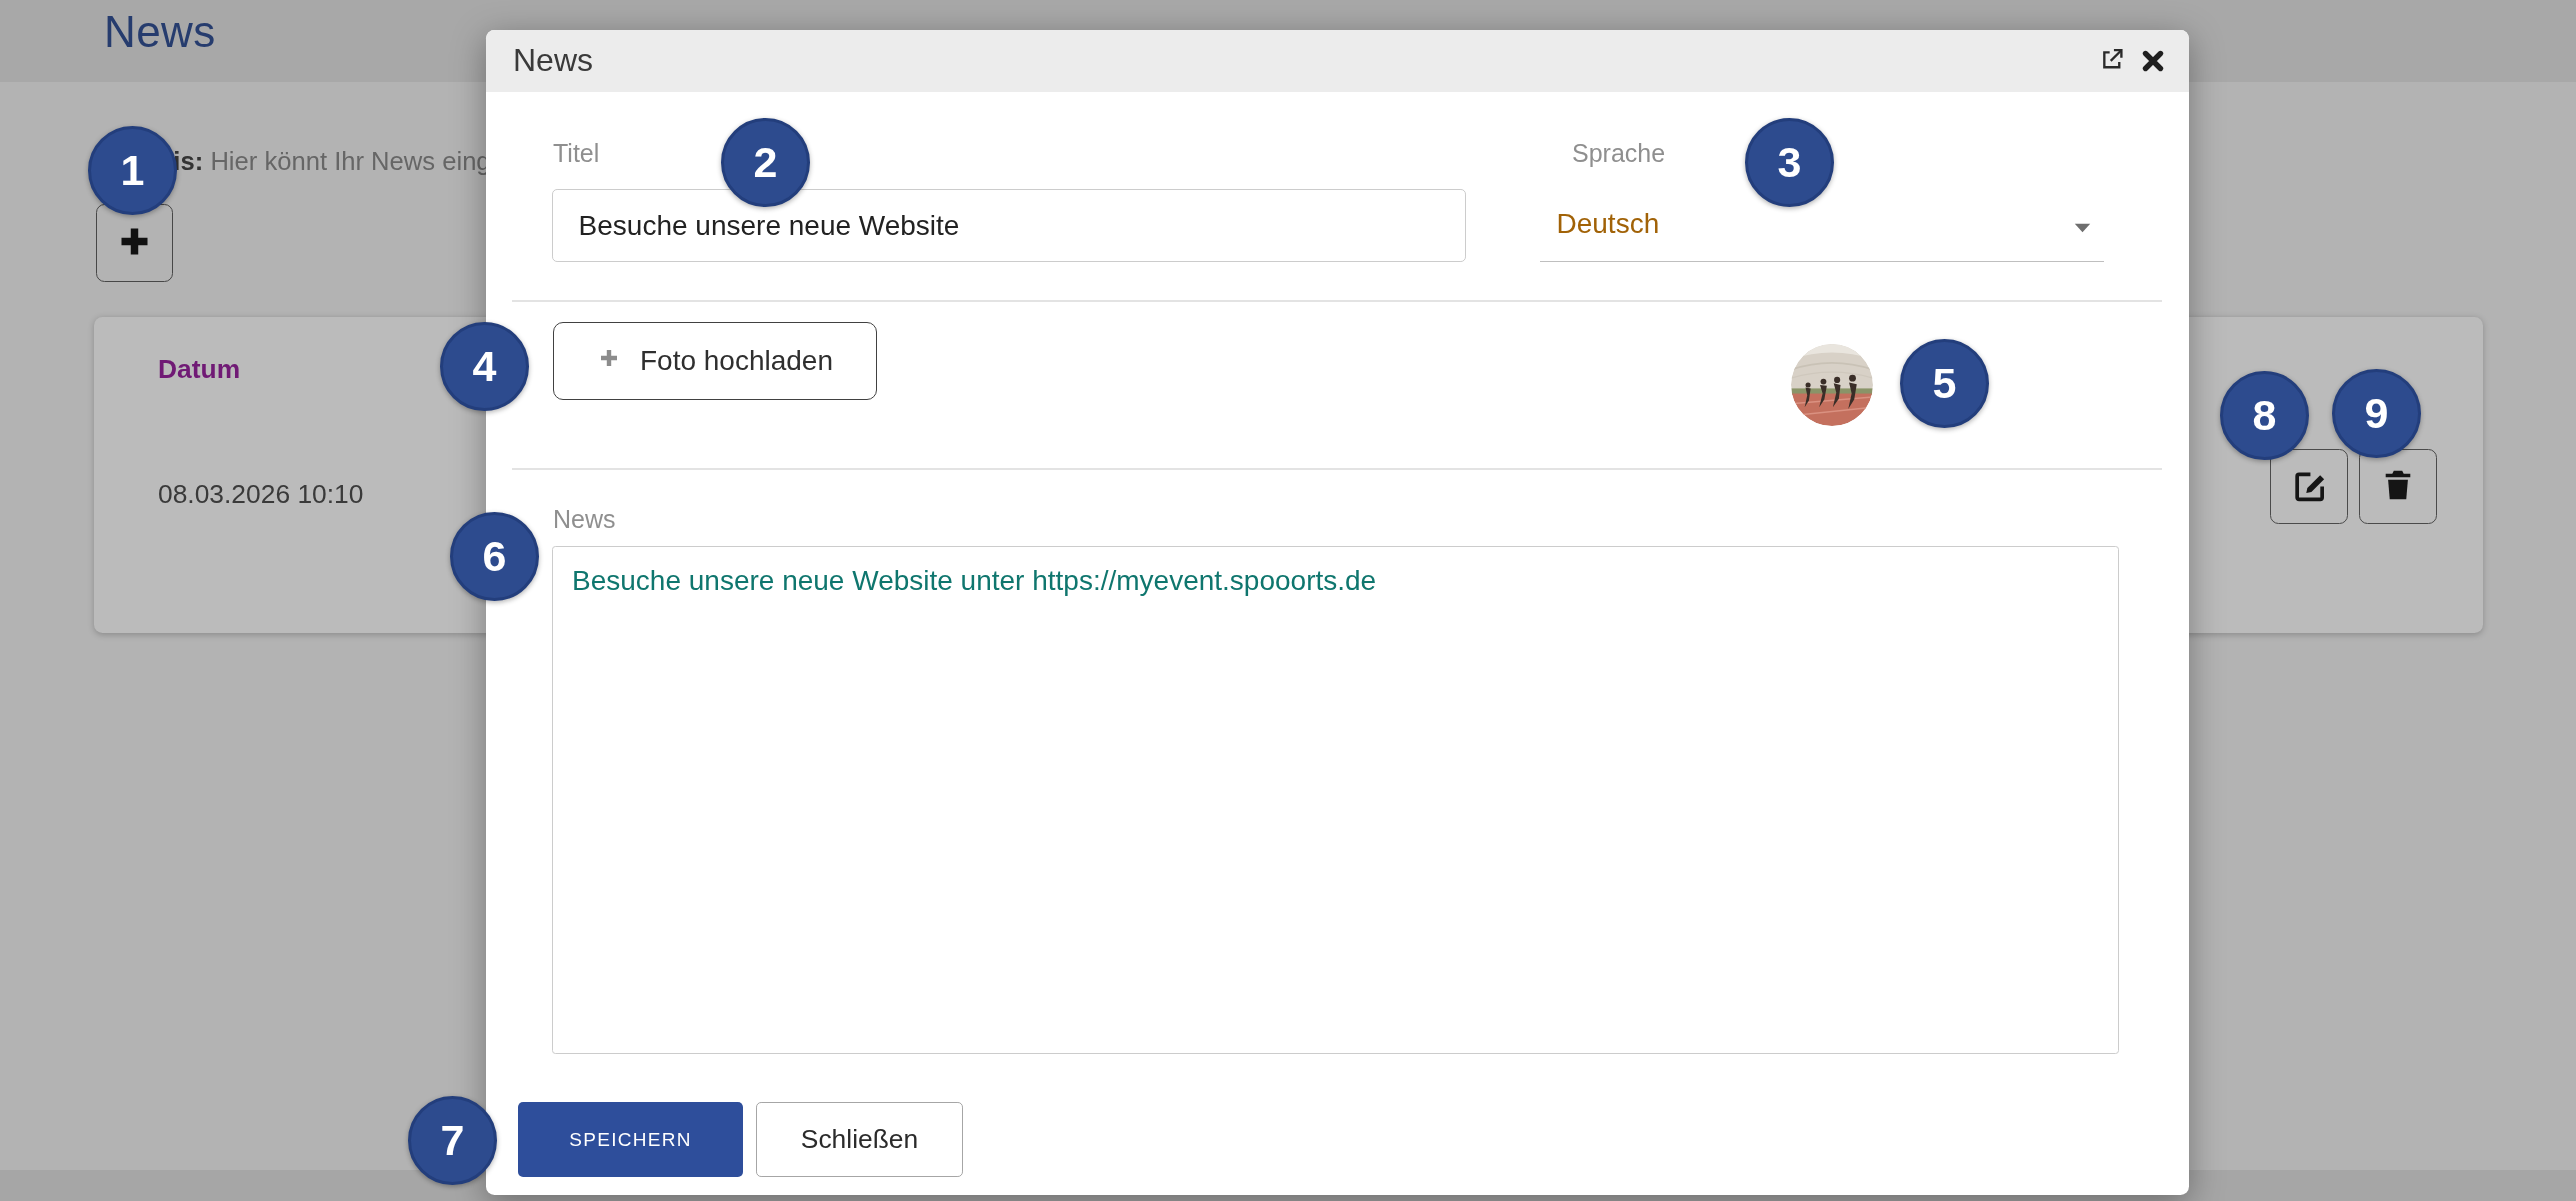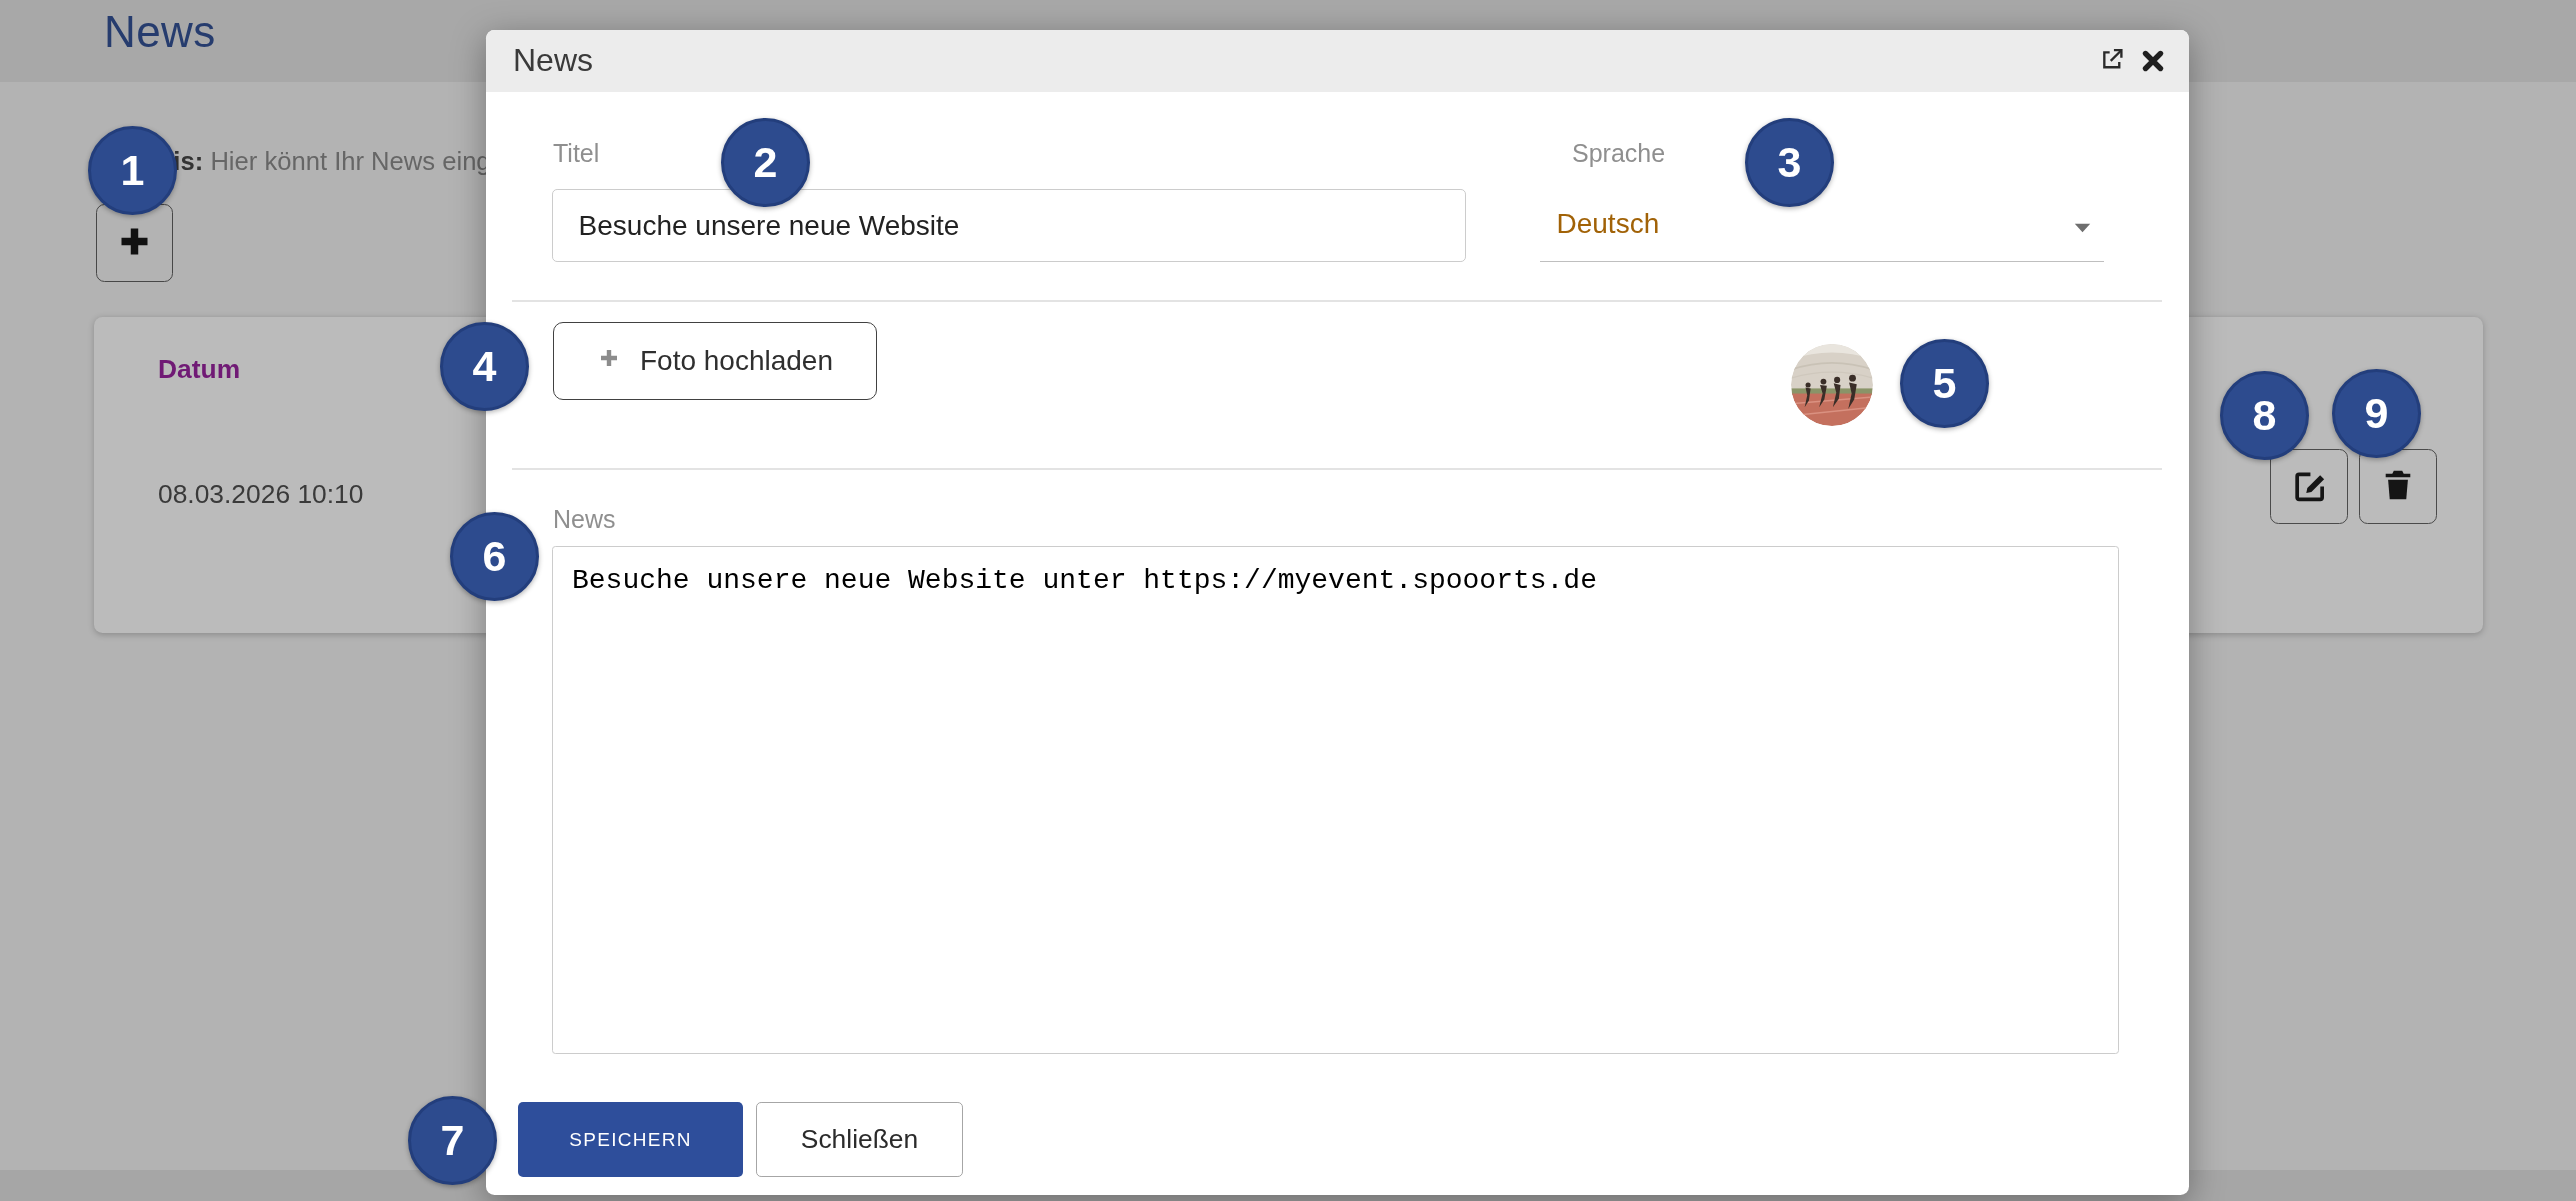--- a/index.html
+++ b/index.html
@@ -43,21 +43,21 @@
   .divider{position:absolute;left:25.6px;width:1650px;height:1.7px;background:#e3e3e3;}
   .div1{top:270px;}
   .div2{top:438px;}
 
   .photo-btn{position:absolute;left:67px;top:292px;width:324px;height:78px;box-sizing:border-box;border:1.7px solid #414141;
     border-radius:10px;background:#fff;display:flex;align-items:center;justify-content:center;gap:19px;cursor:pointer;}
   .photo-btn span{font-size:28px;color:#2f2f2f;}
   .avatar{position:absolute;left:1305px;top:314px;width:82px;height:82px;border-radius:50%;overflow:hidden;cursor:pointer;}
 
   .news-area{position:absolute;left:66px;top:516px;width:1567px;height:508px;box-sizing:border-box;border:1.7px solid #cccccc;
-    border-radius:3.4px;padding:15.3px 19px;font-size:28px;color:#000000;font-family:Liberation Mono, monospace;
+    border-radius:3.4px;padding:15.3px 19px;font-size:28px;color:#0f766e;font-family:Liberation Sans, sans-serif;
     resize:none;outline:none;line-height:1.35;}
 
   .btn{position:absolute;top:1072px;height:75px;box-sizing:border-box;border-radius:5.1px;font-size:19px;cursor:pointer;
     display:flex;align-items:center;justify-content:center;font-family:inherit;}
   .btn.save{left:32px;width:225px;background:#2e4e9b;color:#fff;border:none;letter-spacing:1.3px;font-weight:500;}
   .btn.cancel{left:270px;width:207px;background:#fff;color:#2b2b2b;border:1.7px solid #a6a6a6;font-size:26.4px;}
 
   
   .badge{position:absolute;width:89px;height:89px;box-sizing:border-box;border-radius:50%;
     background:#2d4b8e;border:3.4px solid #233e7c;color:#fff;font-size:43px;font-weight:800;

